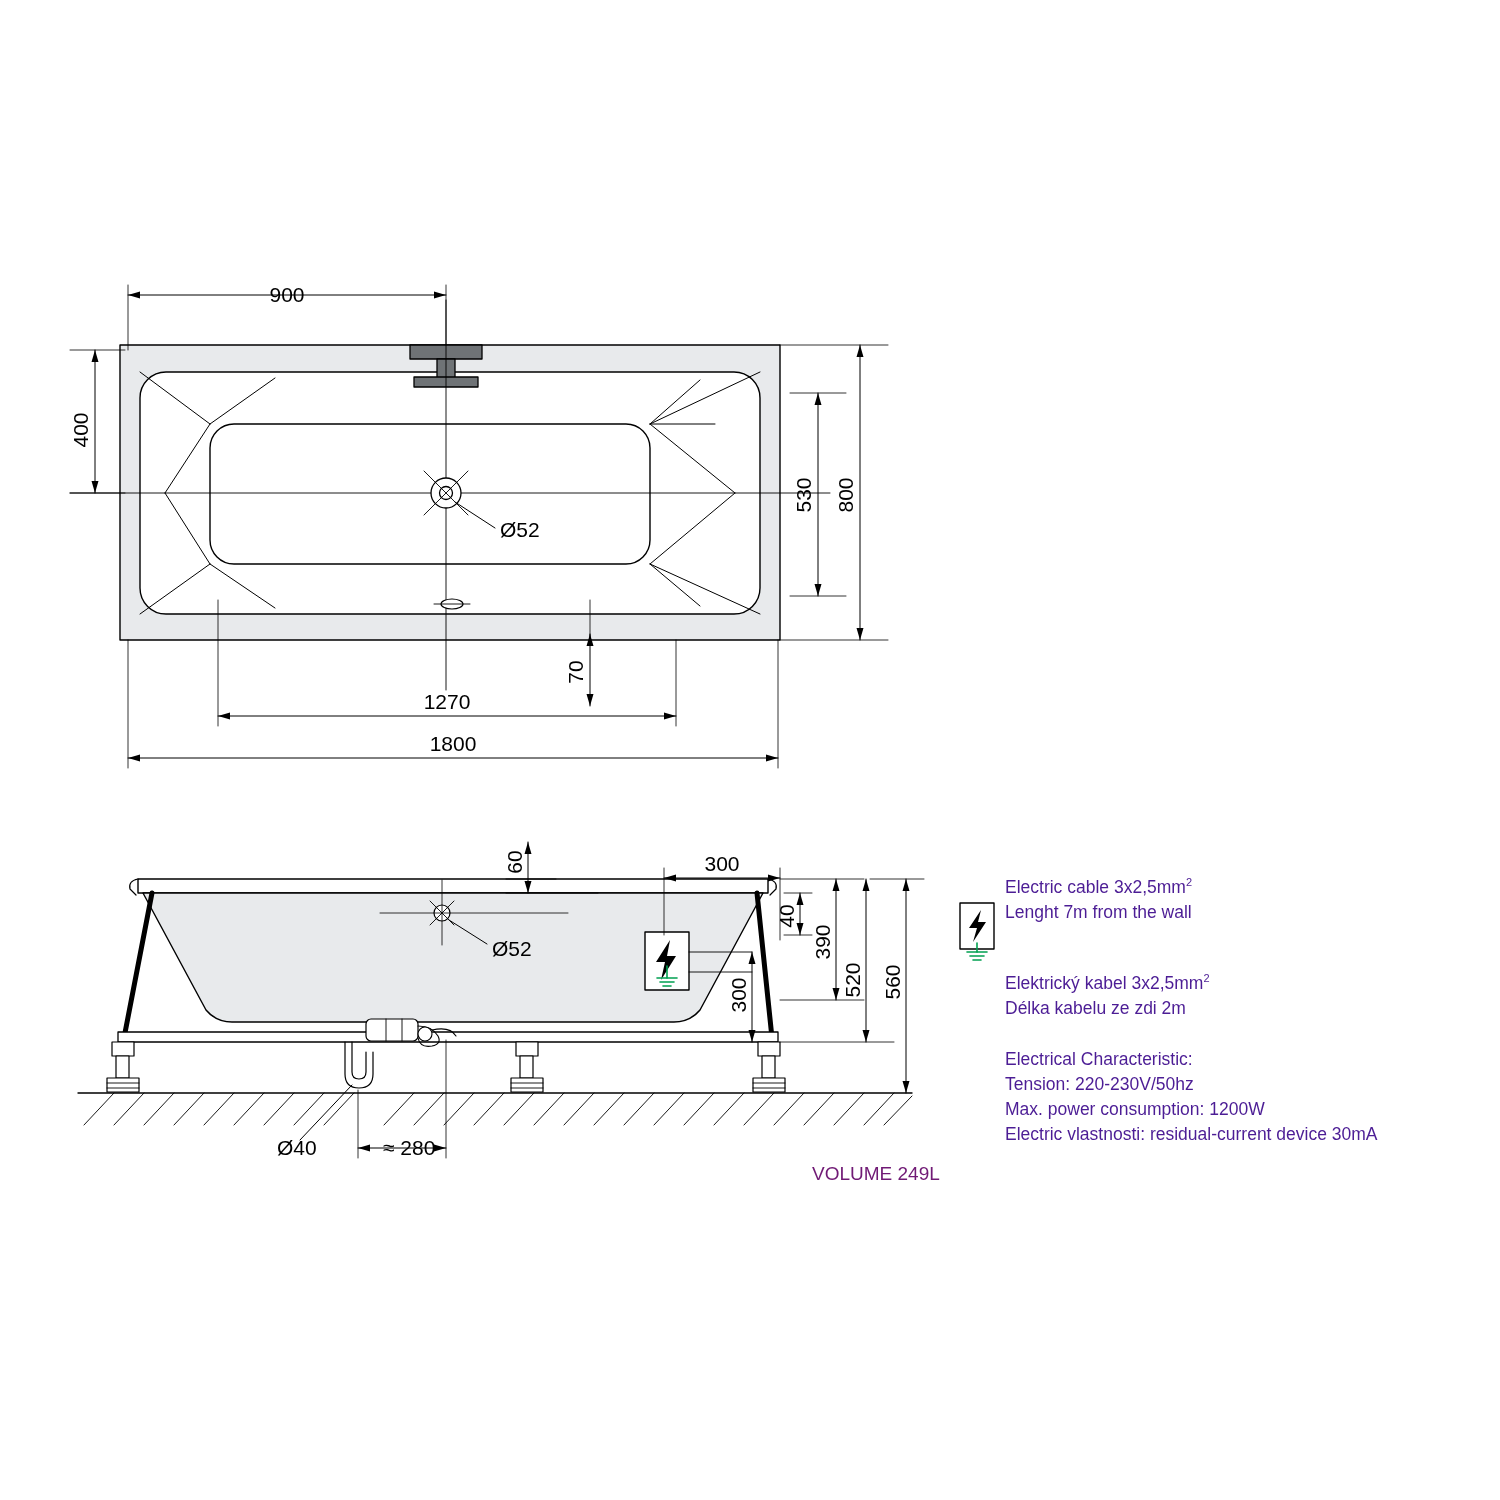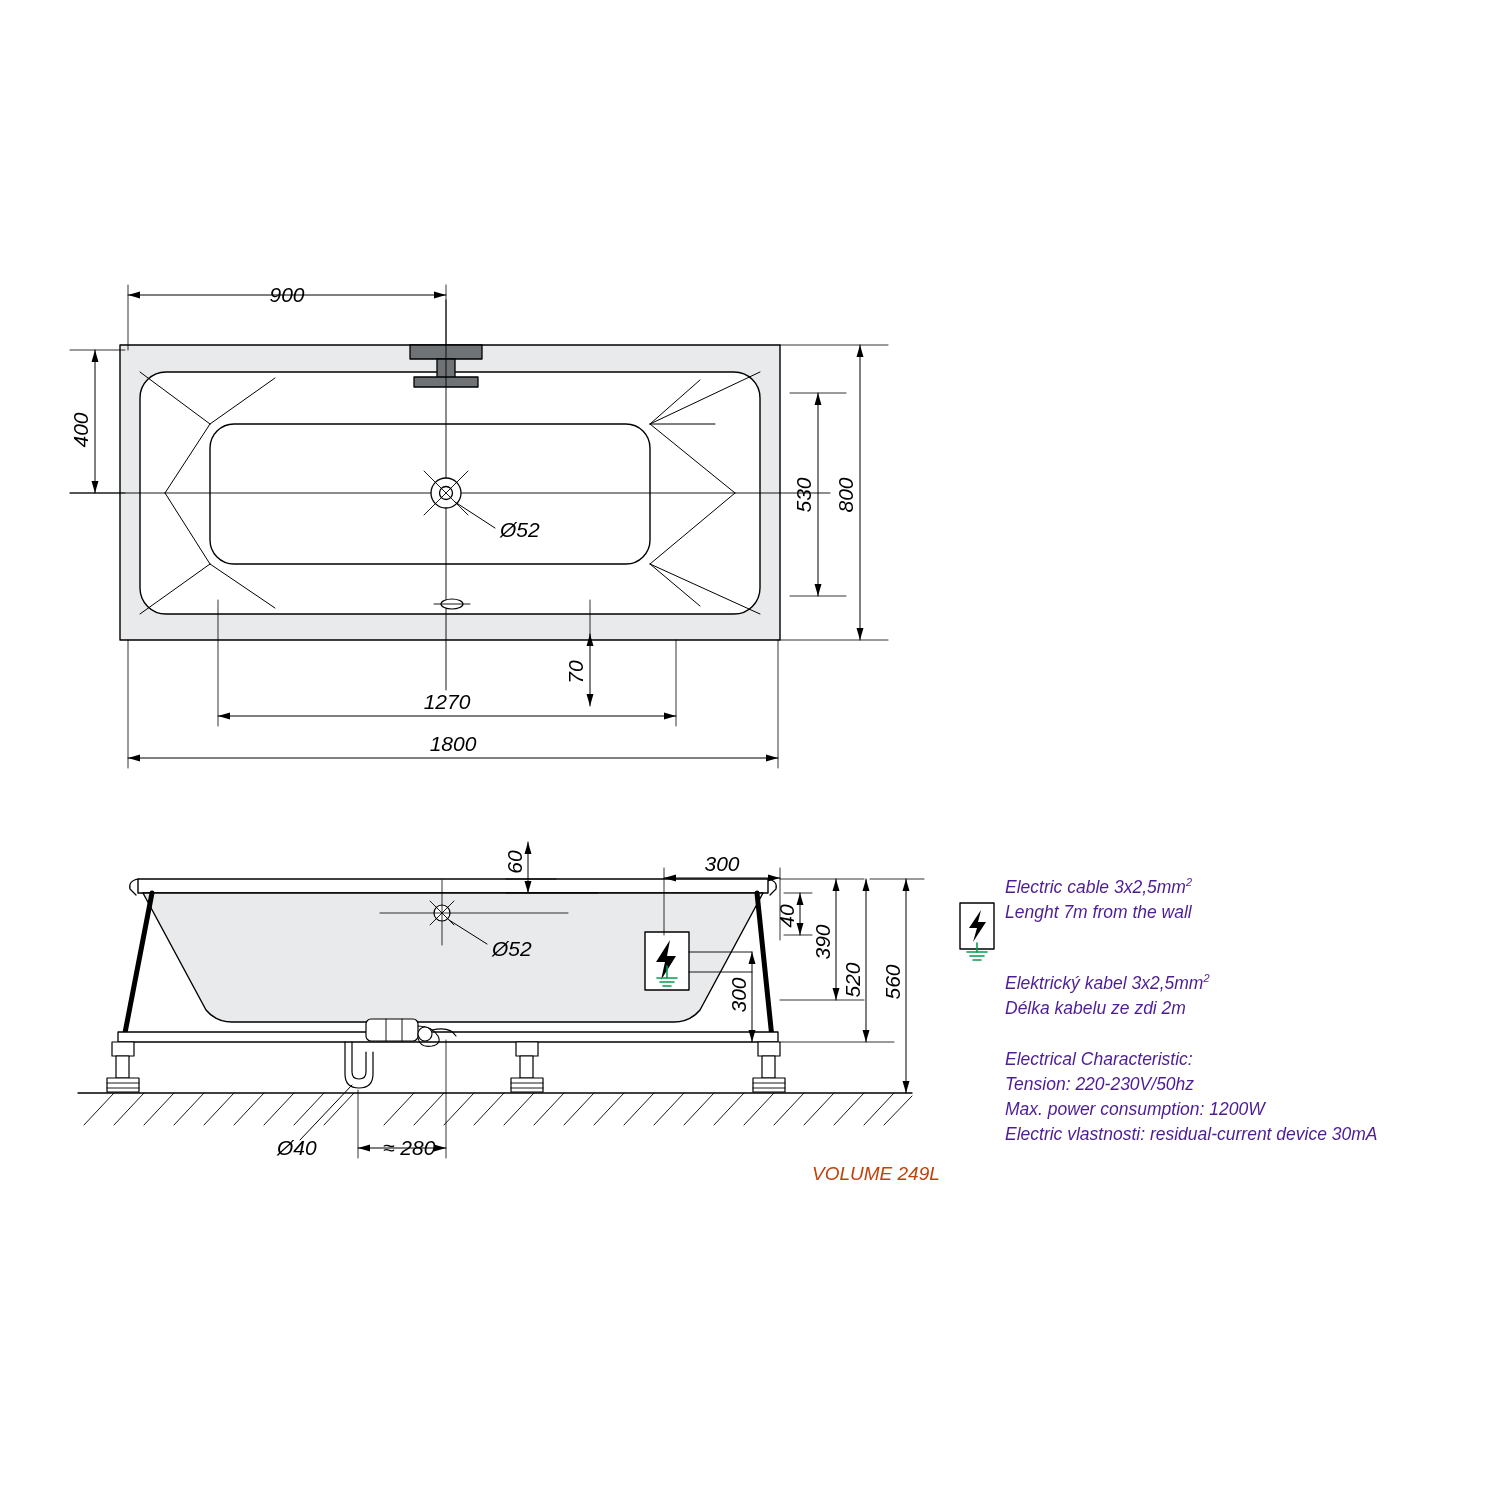--- a/index.html
+++ b/index.html
@@ -11,21 +11,20 @@
     width: 1500px;
     height: 1500px;
     font-family: "Liberation Sans", sans-serif;
     color: #000000;
     overflow: hidden;
   }
   #stage {
     position: relative;
     width: 1500px;
     height: 1500px;
-    font-style: italic;
   }
   svg.drawing {
     position: absolute;
     left: 0;
     top: 0;
     width: 1500px;
     height: 1500px;
   }
   .dim-text {
     font-family: "Liberation Sans", sans-serif;
@@ -46,21 +45,21 @@
     white-space: nowrap;
   }
   .sup {
     font-size: 11px;
     vertical-align: super;
   }
   .volume-label {
     position: absolute;
     font-family: "Liberation Sans", sans-serif;
     font-size: 19px;
-    color: #c2410c;
+    color: #701a75;
     white-space: nowrap;
   }
 </style>
 </head>
 <body>
 
 <div id="stage">
 
   <svg class="drawing" viewBox="0 0 1500 1500">
     <g stroke="#000" fill="none" stroke-width="1.3" stroke-linecap="round" stroke-linejoin="round">

